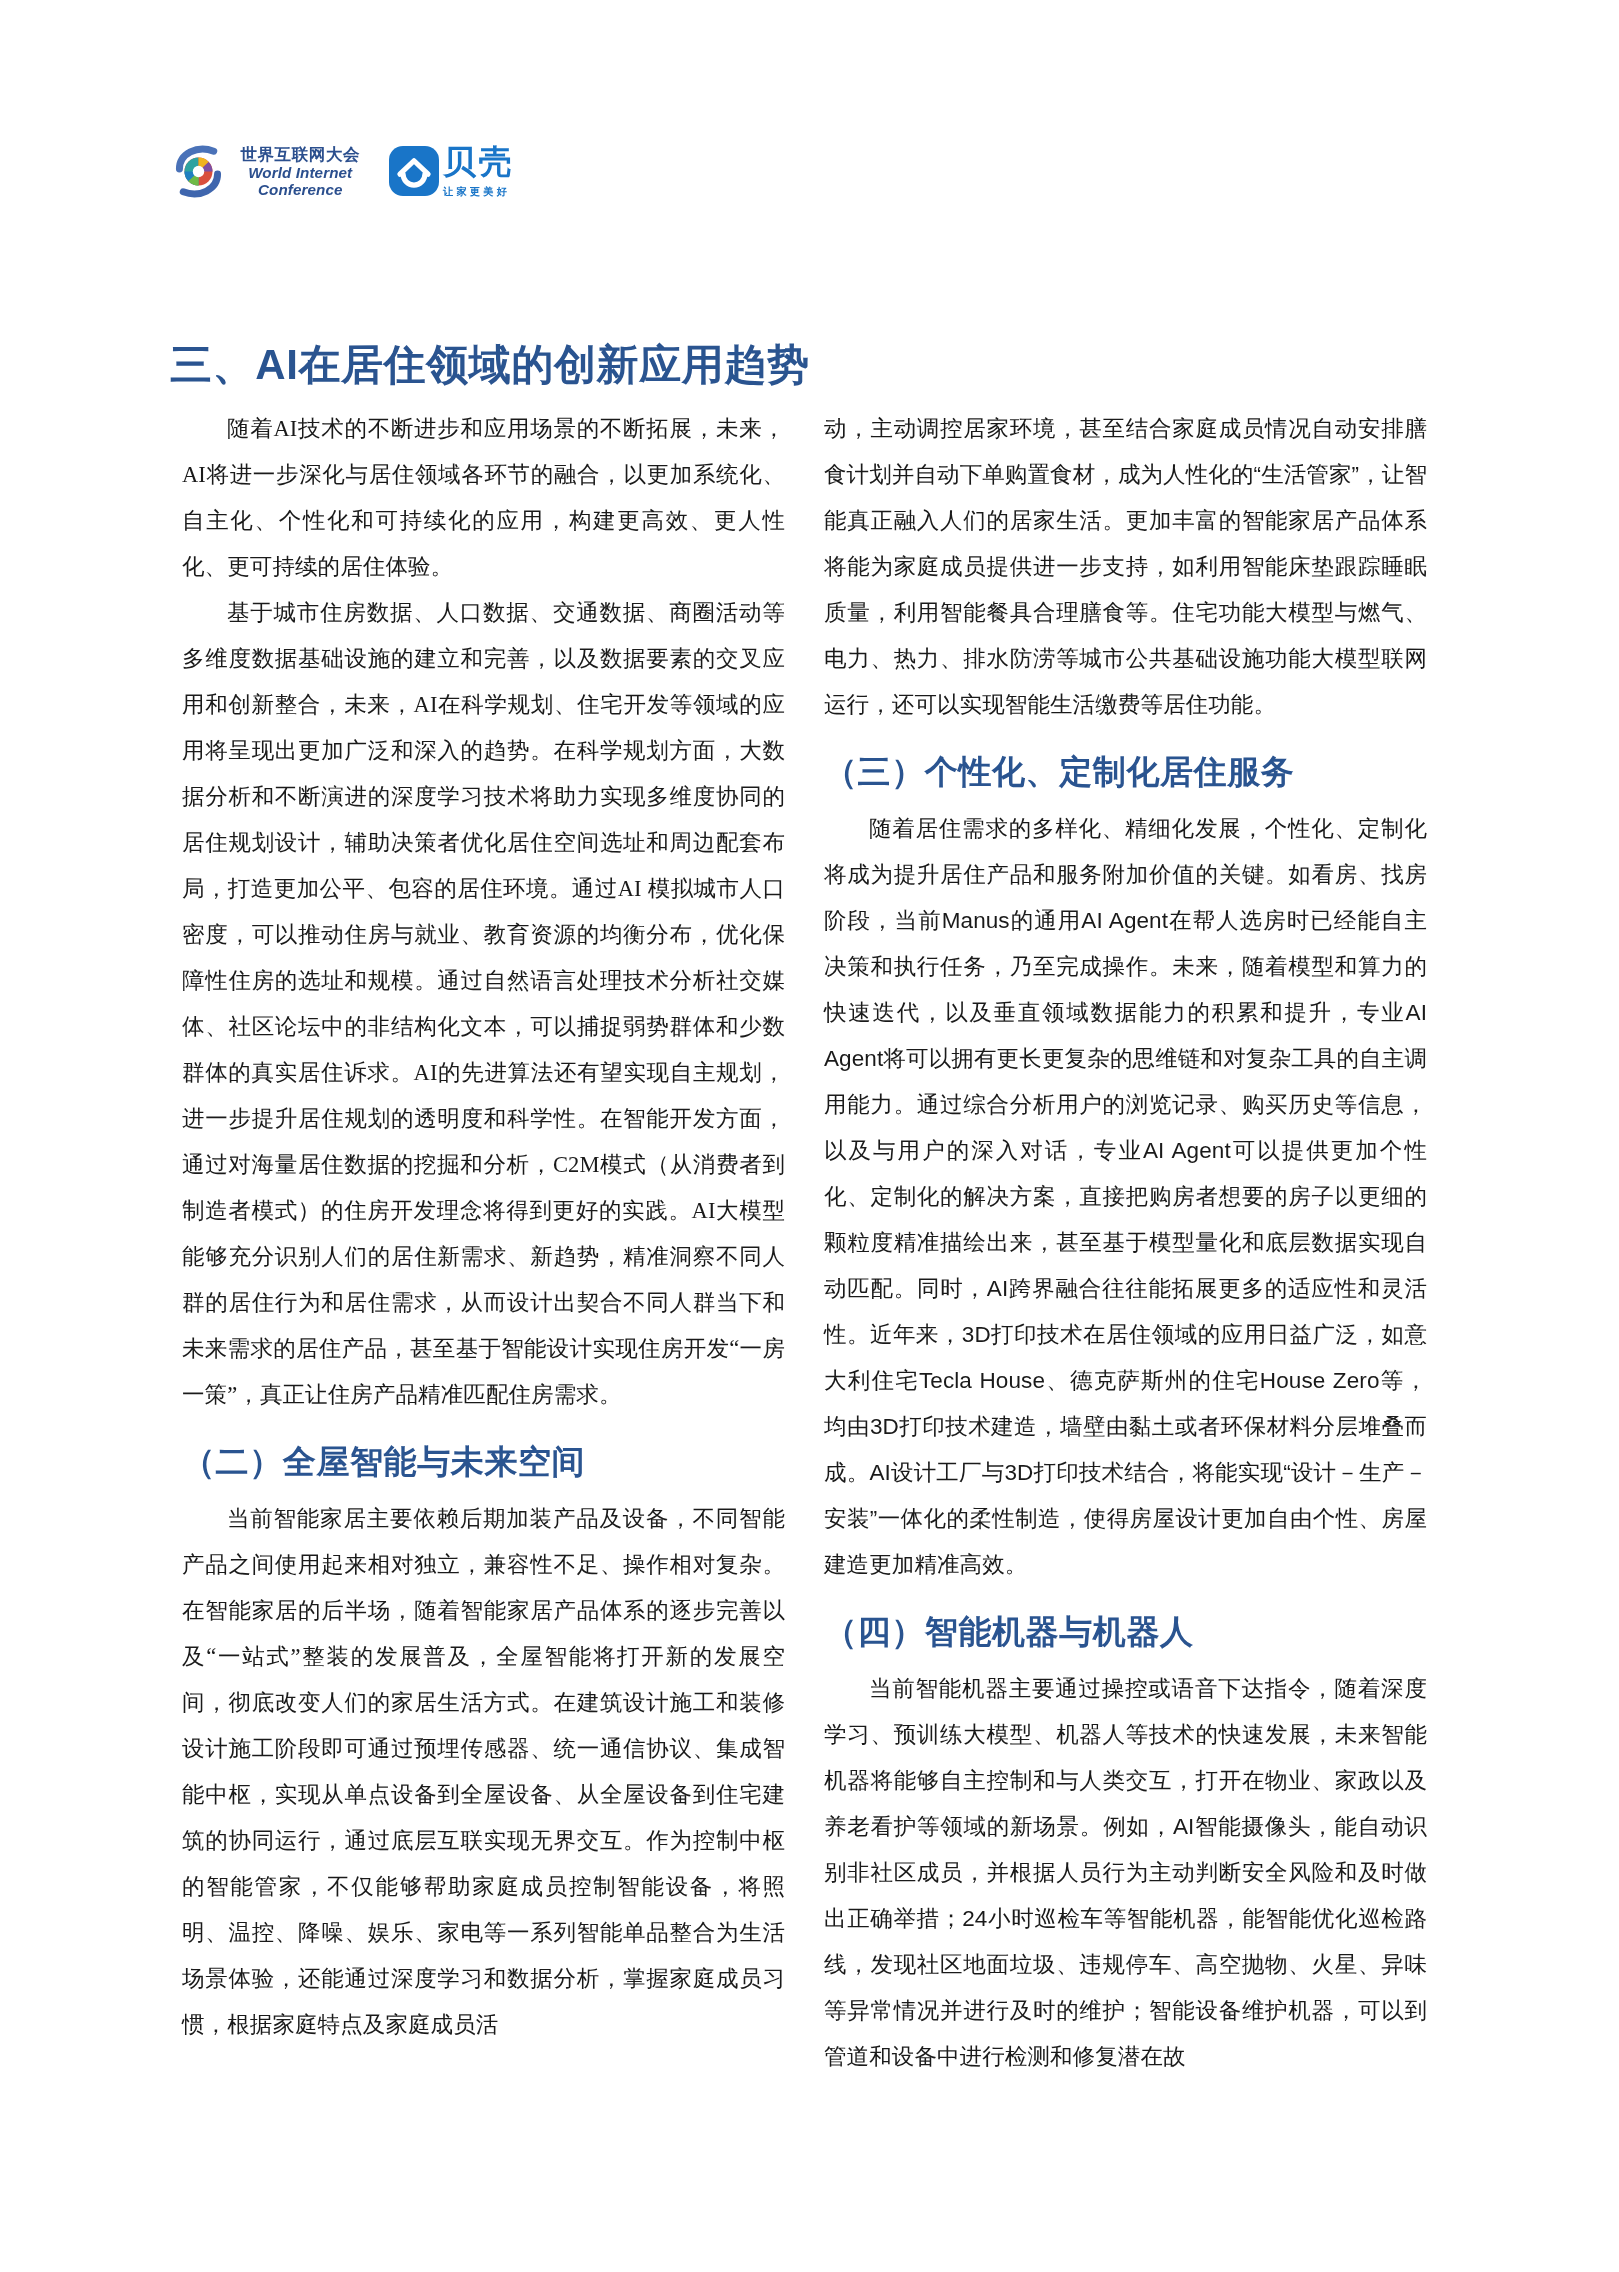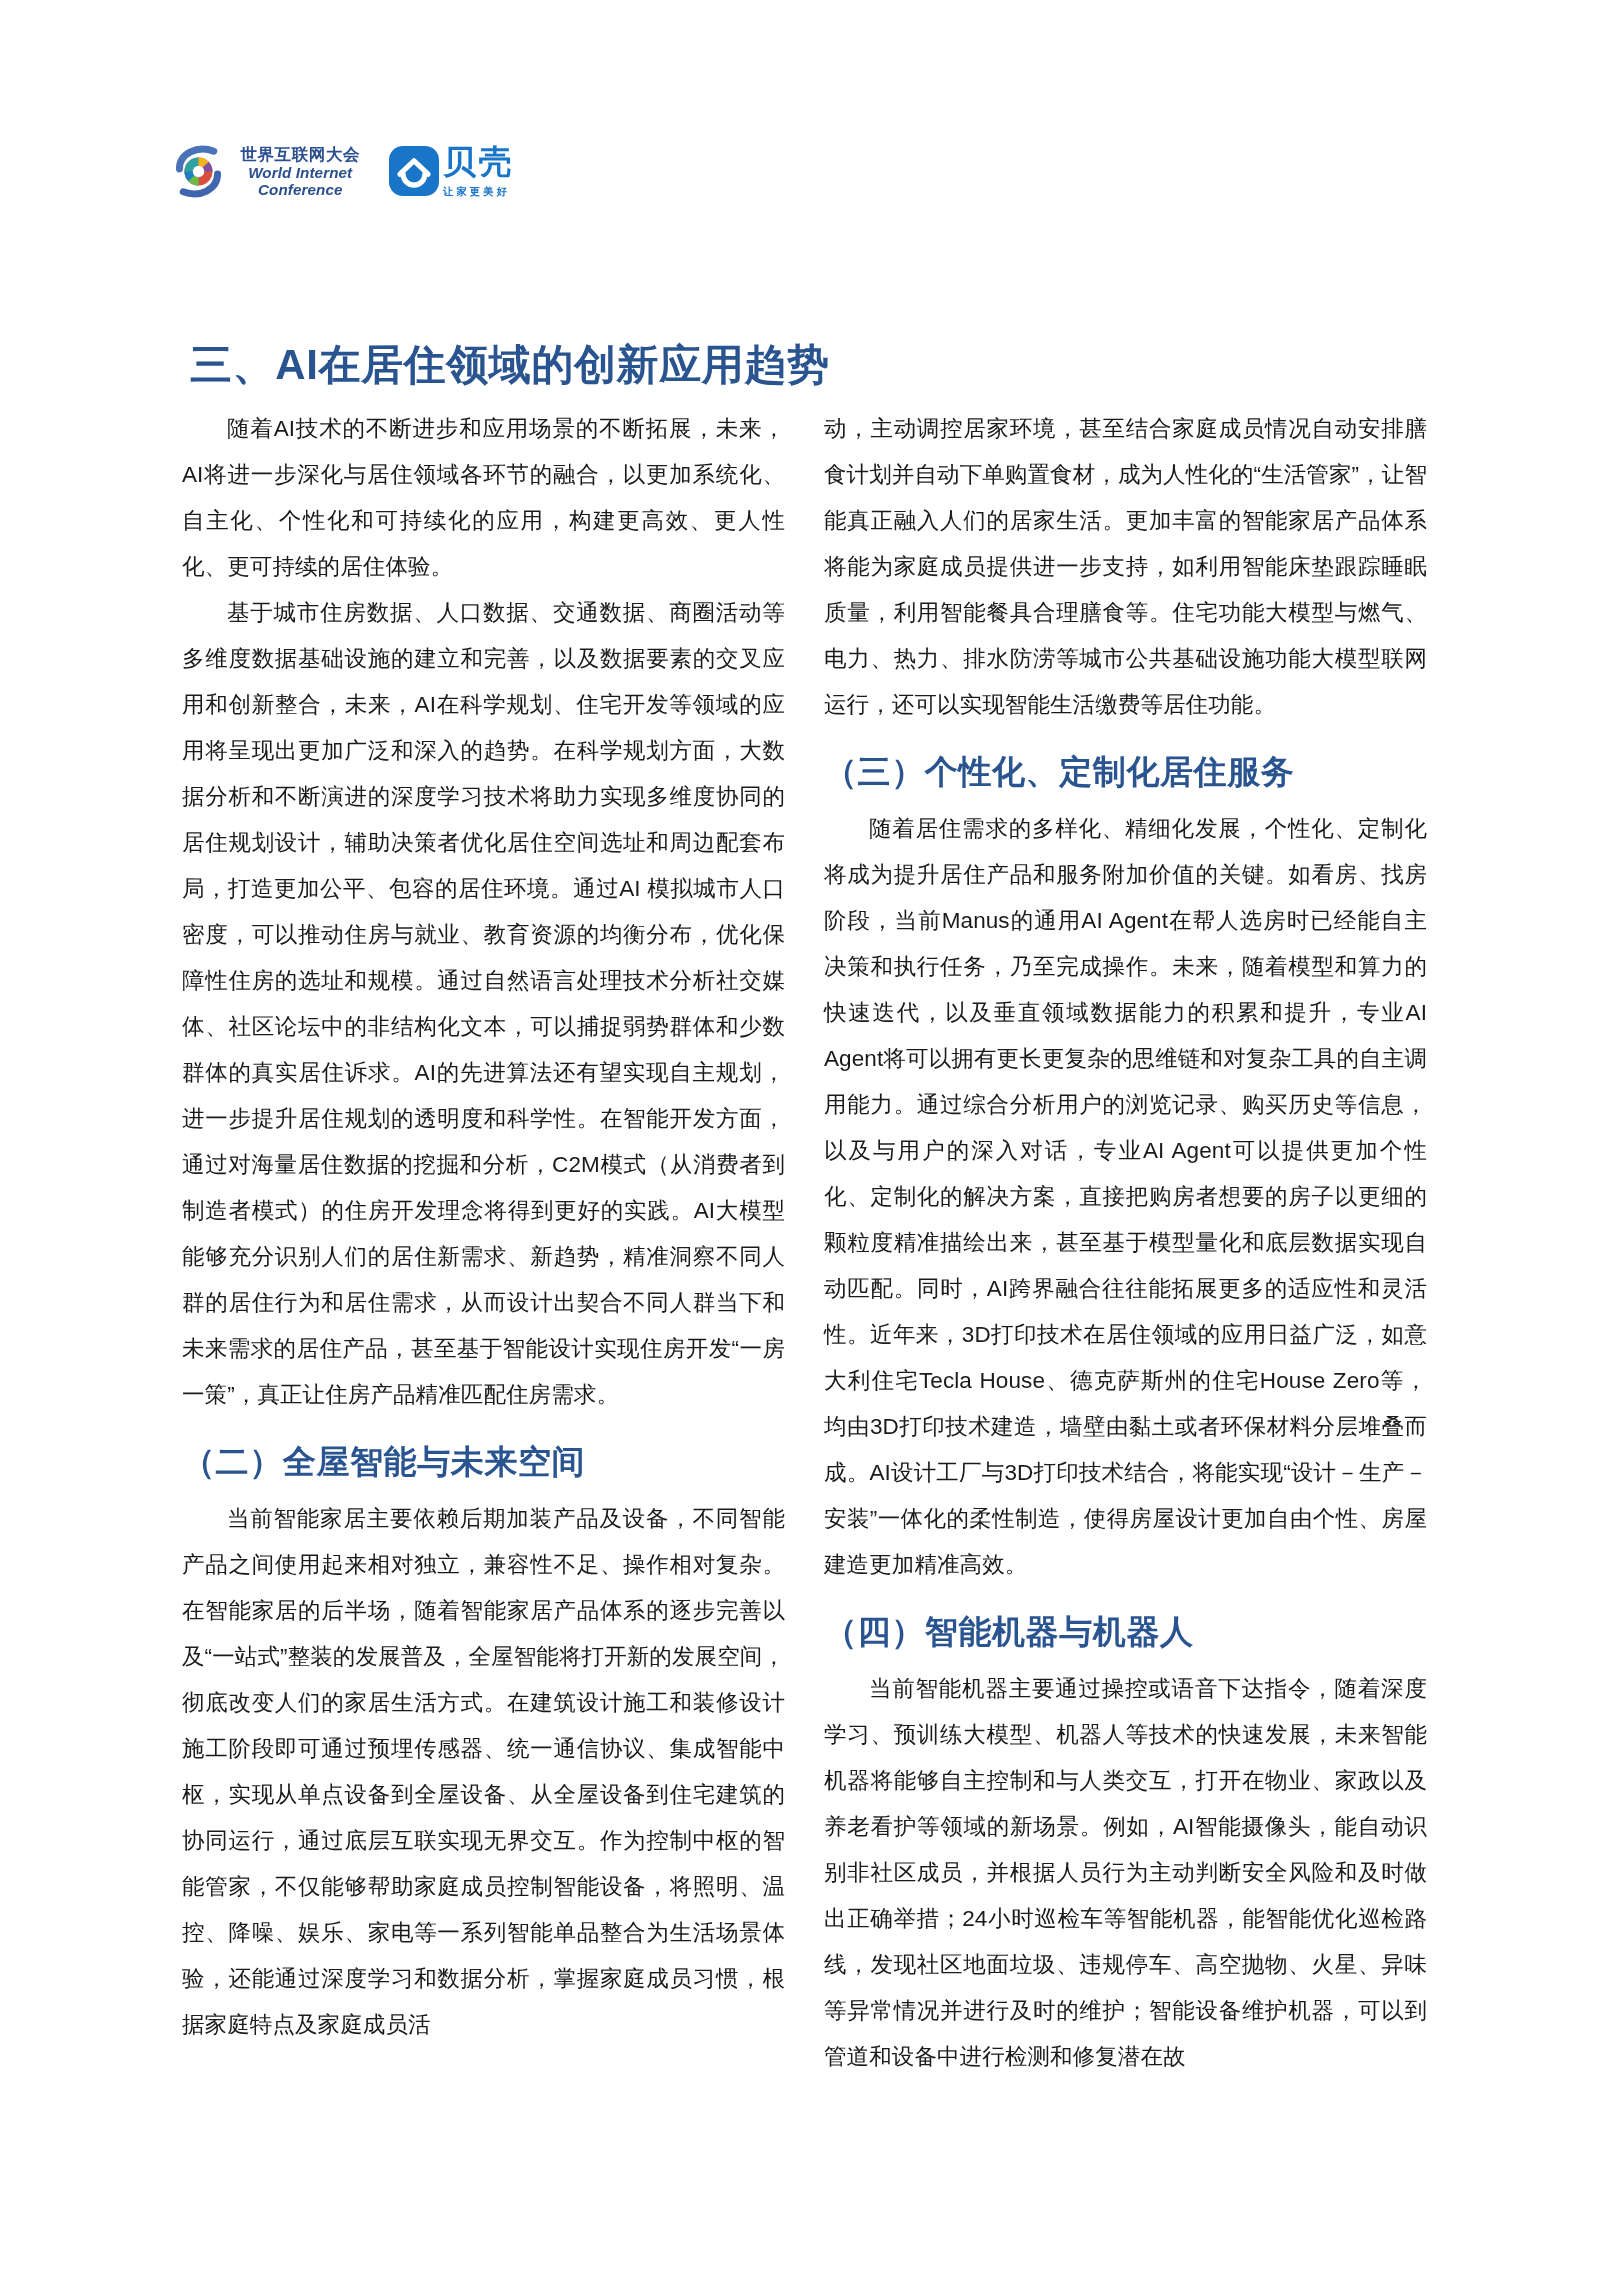--- a/index.html
+++ b/index.html
@@ -22,28 +22,28 @@
   .wic-cn { font-size:16.5px; font-weight:bold; color:#2b4f8e; letter-spacing:0.6px; }
   .wic-en1, .wic-en2 { font-size:15.2px; font-weight:bold; color:#2b4f8e; font-style:italic; letter-spacing:0.1px;text-align:center;}
   .bk-logo { display:flex; align-items:center; gap:4px; }
   .bk-mark { width:50px; height:50px; border-radius:14px; background:#1975c8; position:relative; }
   .bk-text { display:flex; flex-direction:column; align-items:flex-start; line-height:1; }
   .bk-cn { font-size:33px; font-weight:bold; color:#1975c8; letter-spacing:2.5px; }
   .bk-sub { font-size:10.2px; font-weight:bold; color:#1975c8; letter-spacing:3.2px; margin-top:9px; }
 
   
   .doc-title {
-    position:absolute; left:190px; top:309px;
+    position:absolute; left:170px; top:309px;
     font-size:42px; font-weight:bold; color:#2a5490;
     letter-spacing:0.6px; white-space:nowrap;
   }
 
   
   .col { position:absolute; top:406px; width:603px; }
-  .col-left  { left:182px; }
+  .col-left  { left:182px;font-family:Liberation Serif, serif; }
   .col-right { left:824px; }
 
   .para {
     font-size:22.5px;
     line-height:46px;
     color:#1a1a1a;
     text-align:justify;
     text-justify:inter-ideograph;
     margin:0 0 0 0;
     letter-spacing:0.1px;

